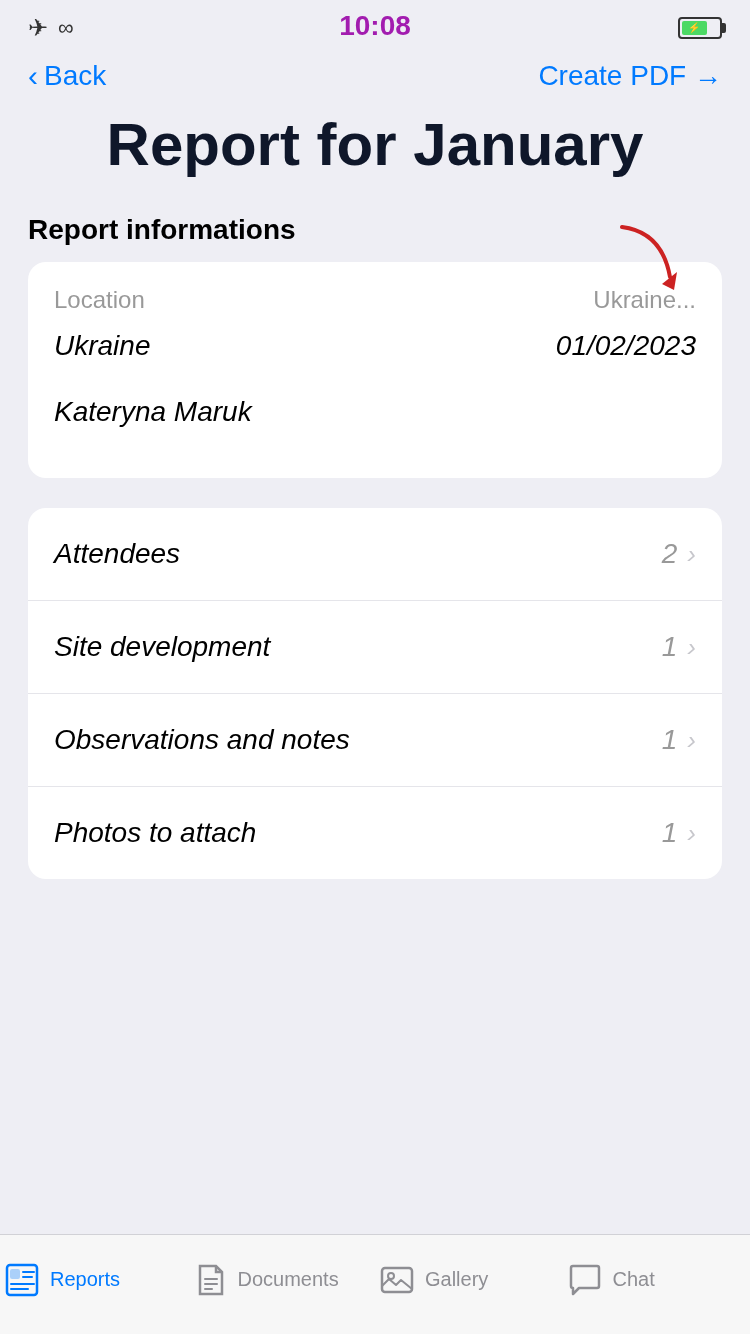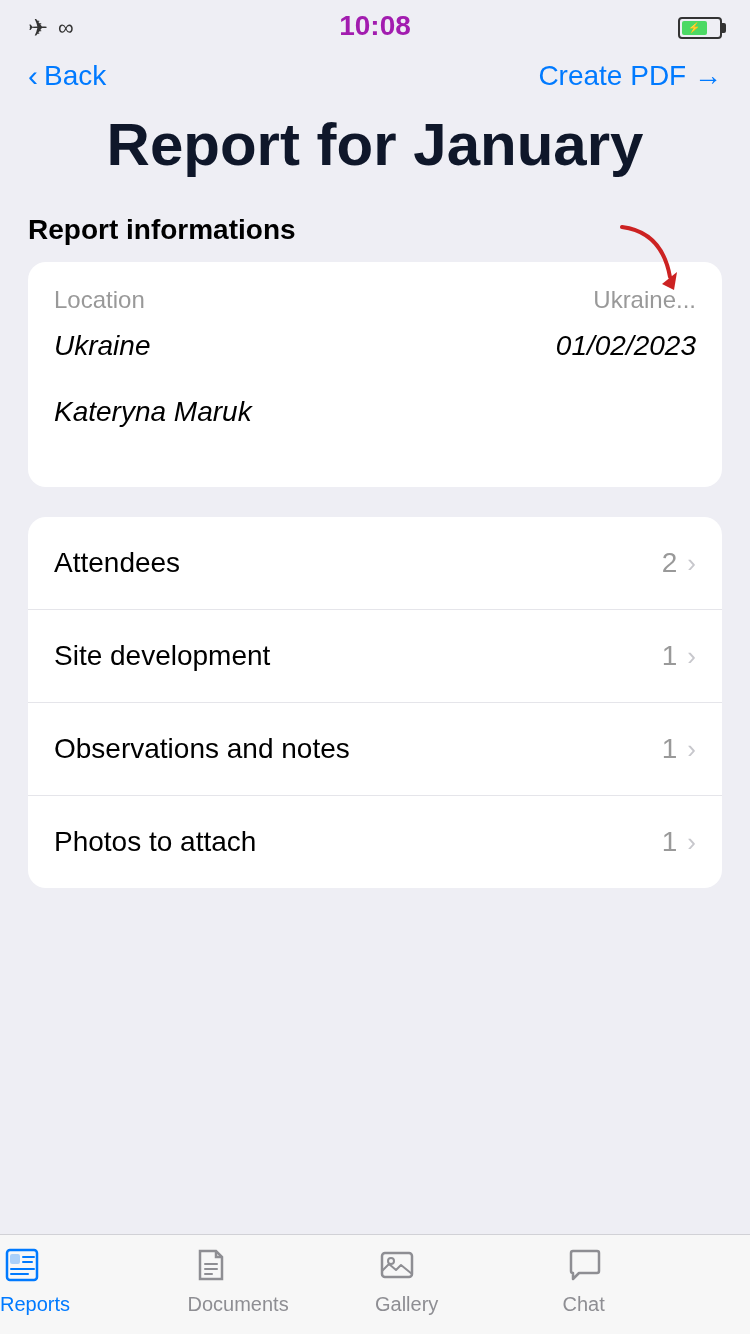--- a/index.html
+++ b/index.html
@@ -126,21 +126,21 @@
       font-size: 28px;
       font-weight: 700;
       color: #000;
       margin-bottom: 16px;
     }
 
     
     .info-card {
       background: #fff;
       border-radius: 18px;
-      padding: 24px 26px 41px 26px;
+      padding: 24px 26px 32px 26px;
       margin-bottom: 30px;
       position: relative;
     }
 
     .info-grid {
       display: grid;
       grid-template-columns: 1fr 1fr;
       gap: 0;
     }
 
@@ -182,20 +182,21 @@
       overflow: hidden;
       margin-bottom: 0;
     }
 
     .list-item {
       display: flex;
       justify-content: space-between;
       align-items: center;
       padding: 30px 26px;
       cursor: pointer;
+      font-style: italic;
     }
 
     .list-item:not(:last-child) {
       border-bottom: 1px solid #E5E5EA;
     }
 
     .list-item-label {
       font-size: 28px;
       color: #000;
       font-weight: 400;
@@ -224,21 +225,22 @@
       background: #F7F7F7;
       border-top: 1px solid #D1D1D6;
       display: flex;
       justify-content: space-around;
       align-items: center;
       padding-bottom: 10px;
     }
 
     .tab-item {
       display: flex;
-      flex-direction: column;
+      flex-direction: row;
+      align-items: center;
       gap: 6px;
       cursor: pointer;
       flex: 1;
     }
 
     .tab-icon {
       width: 44px;
       height: 44px;
       display: flex;
       align-items: center;

